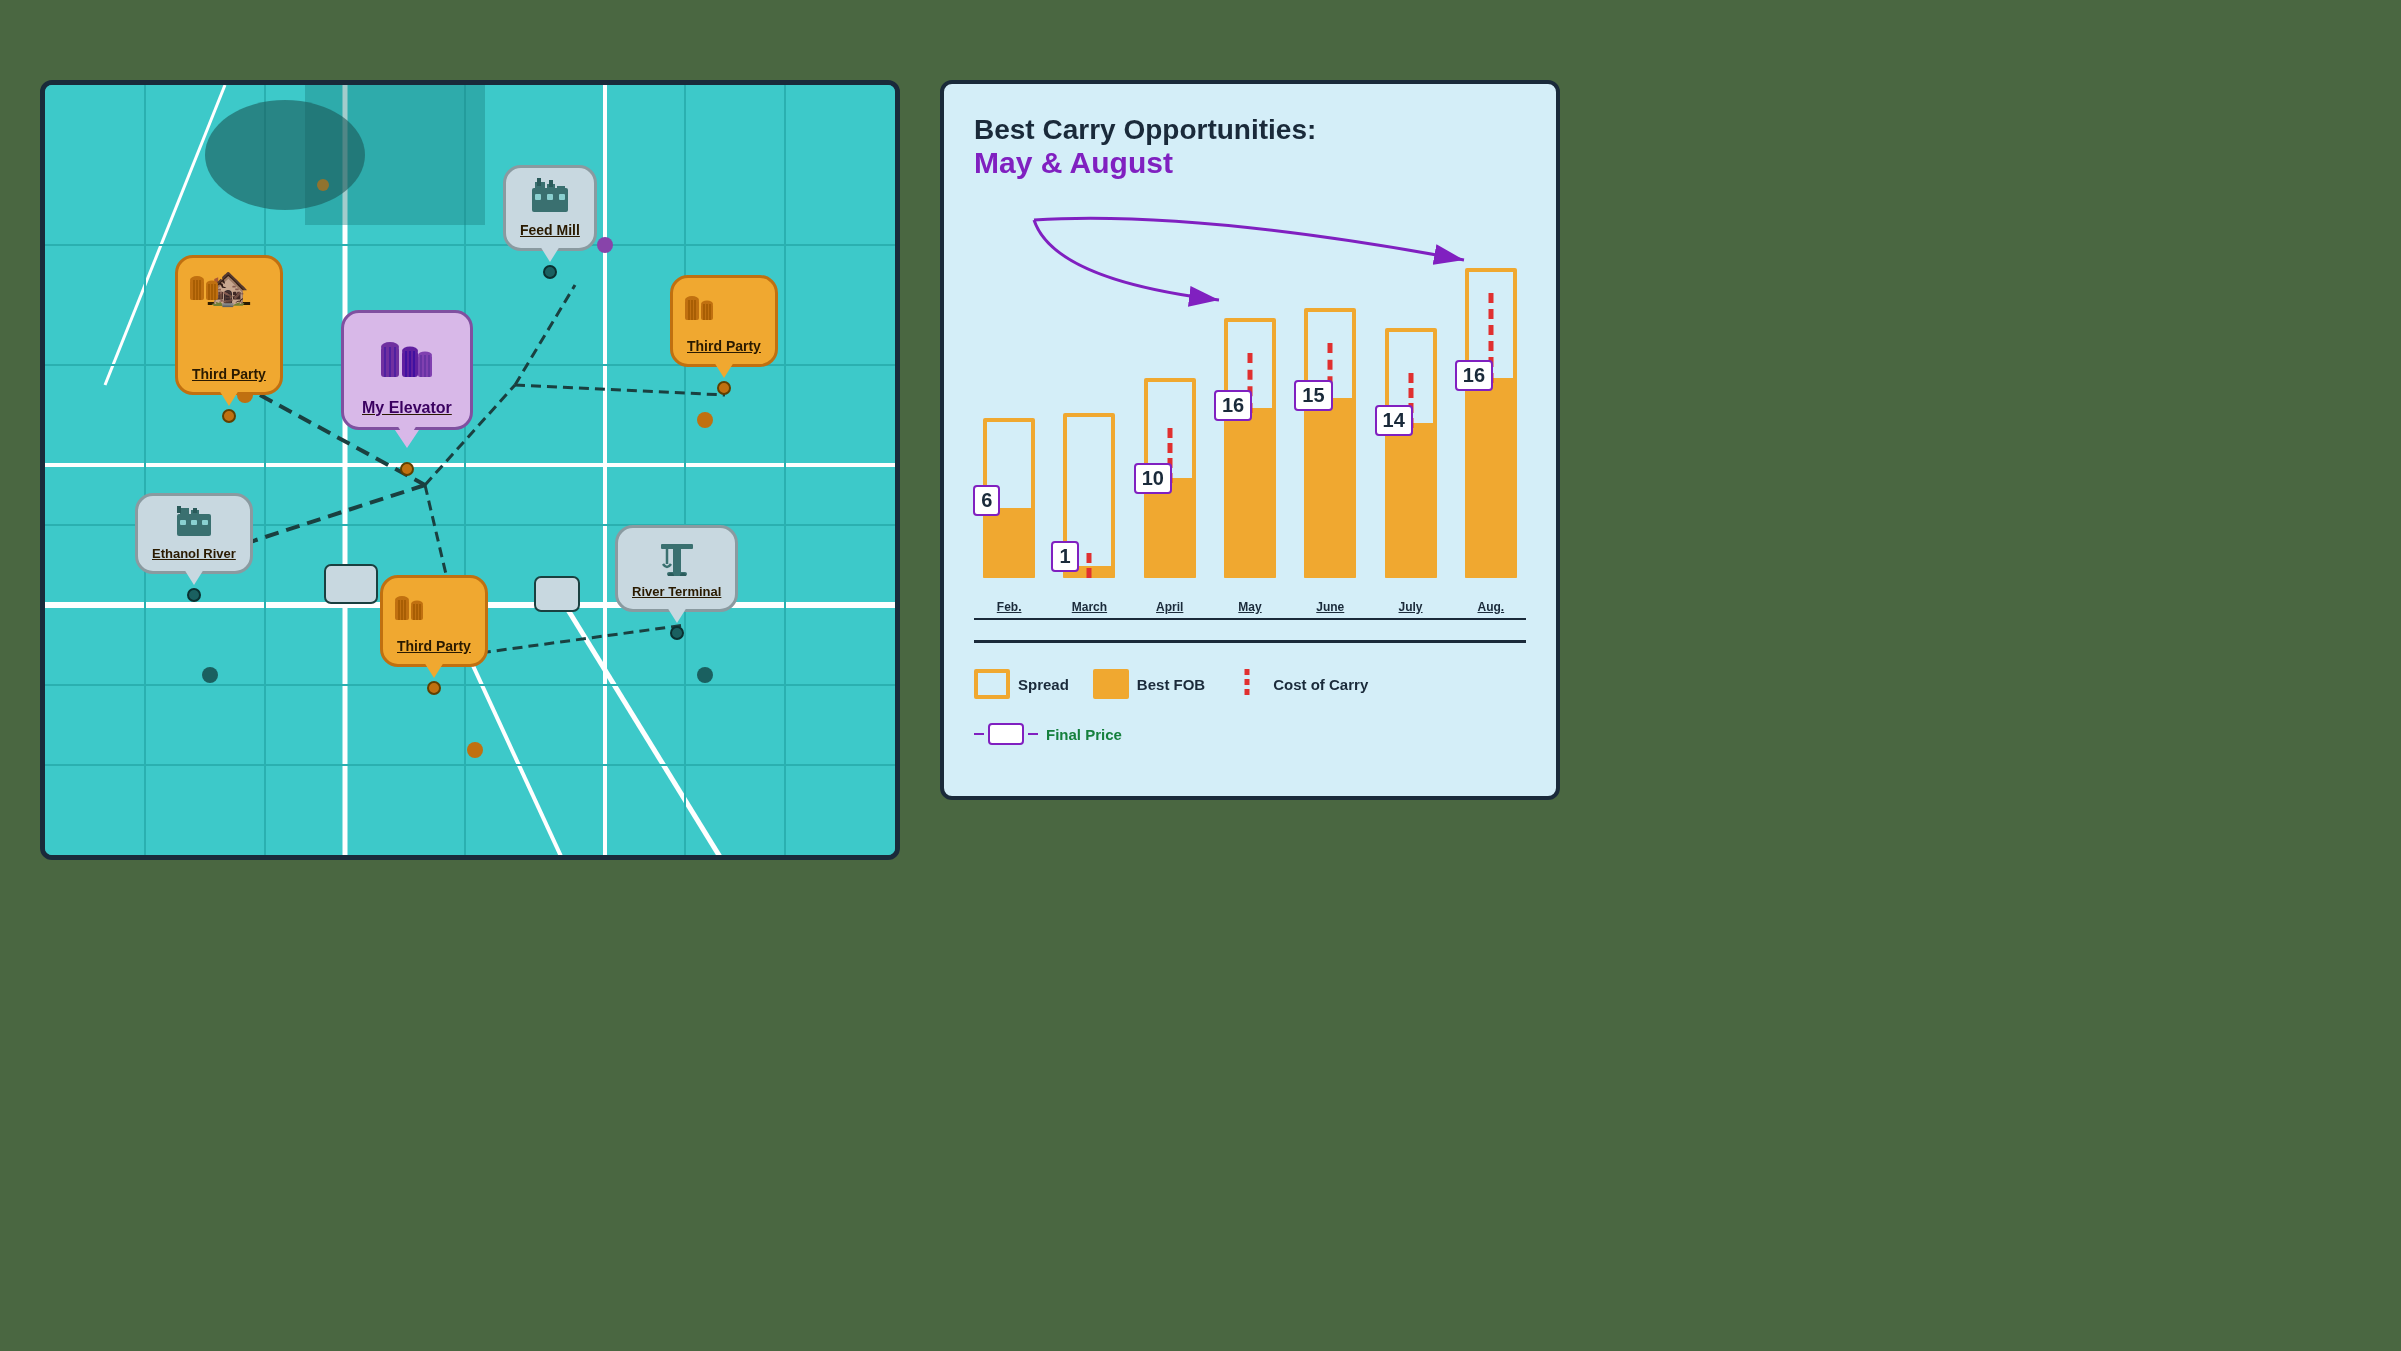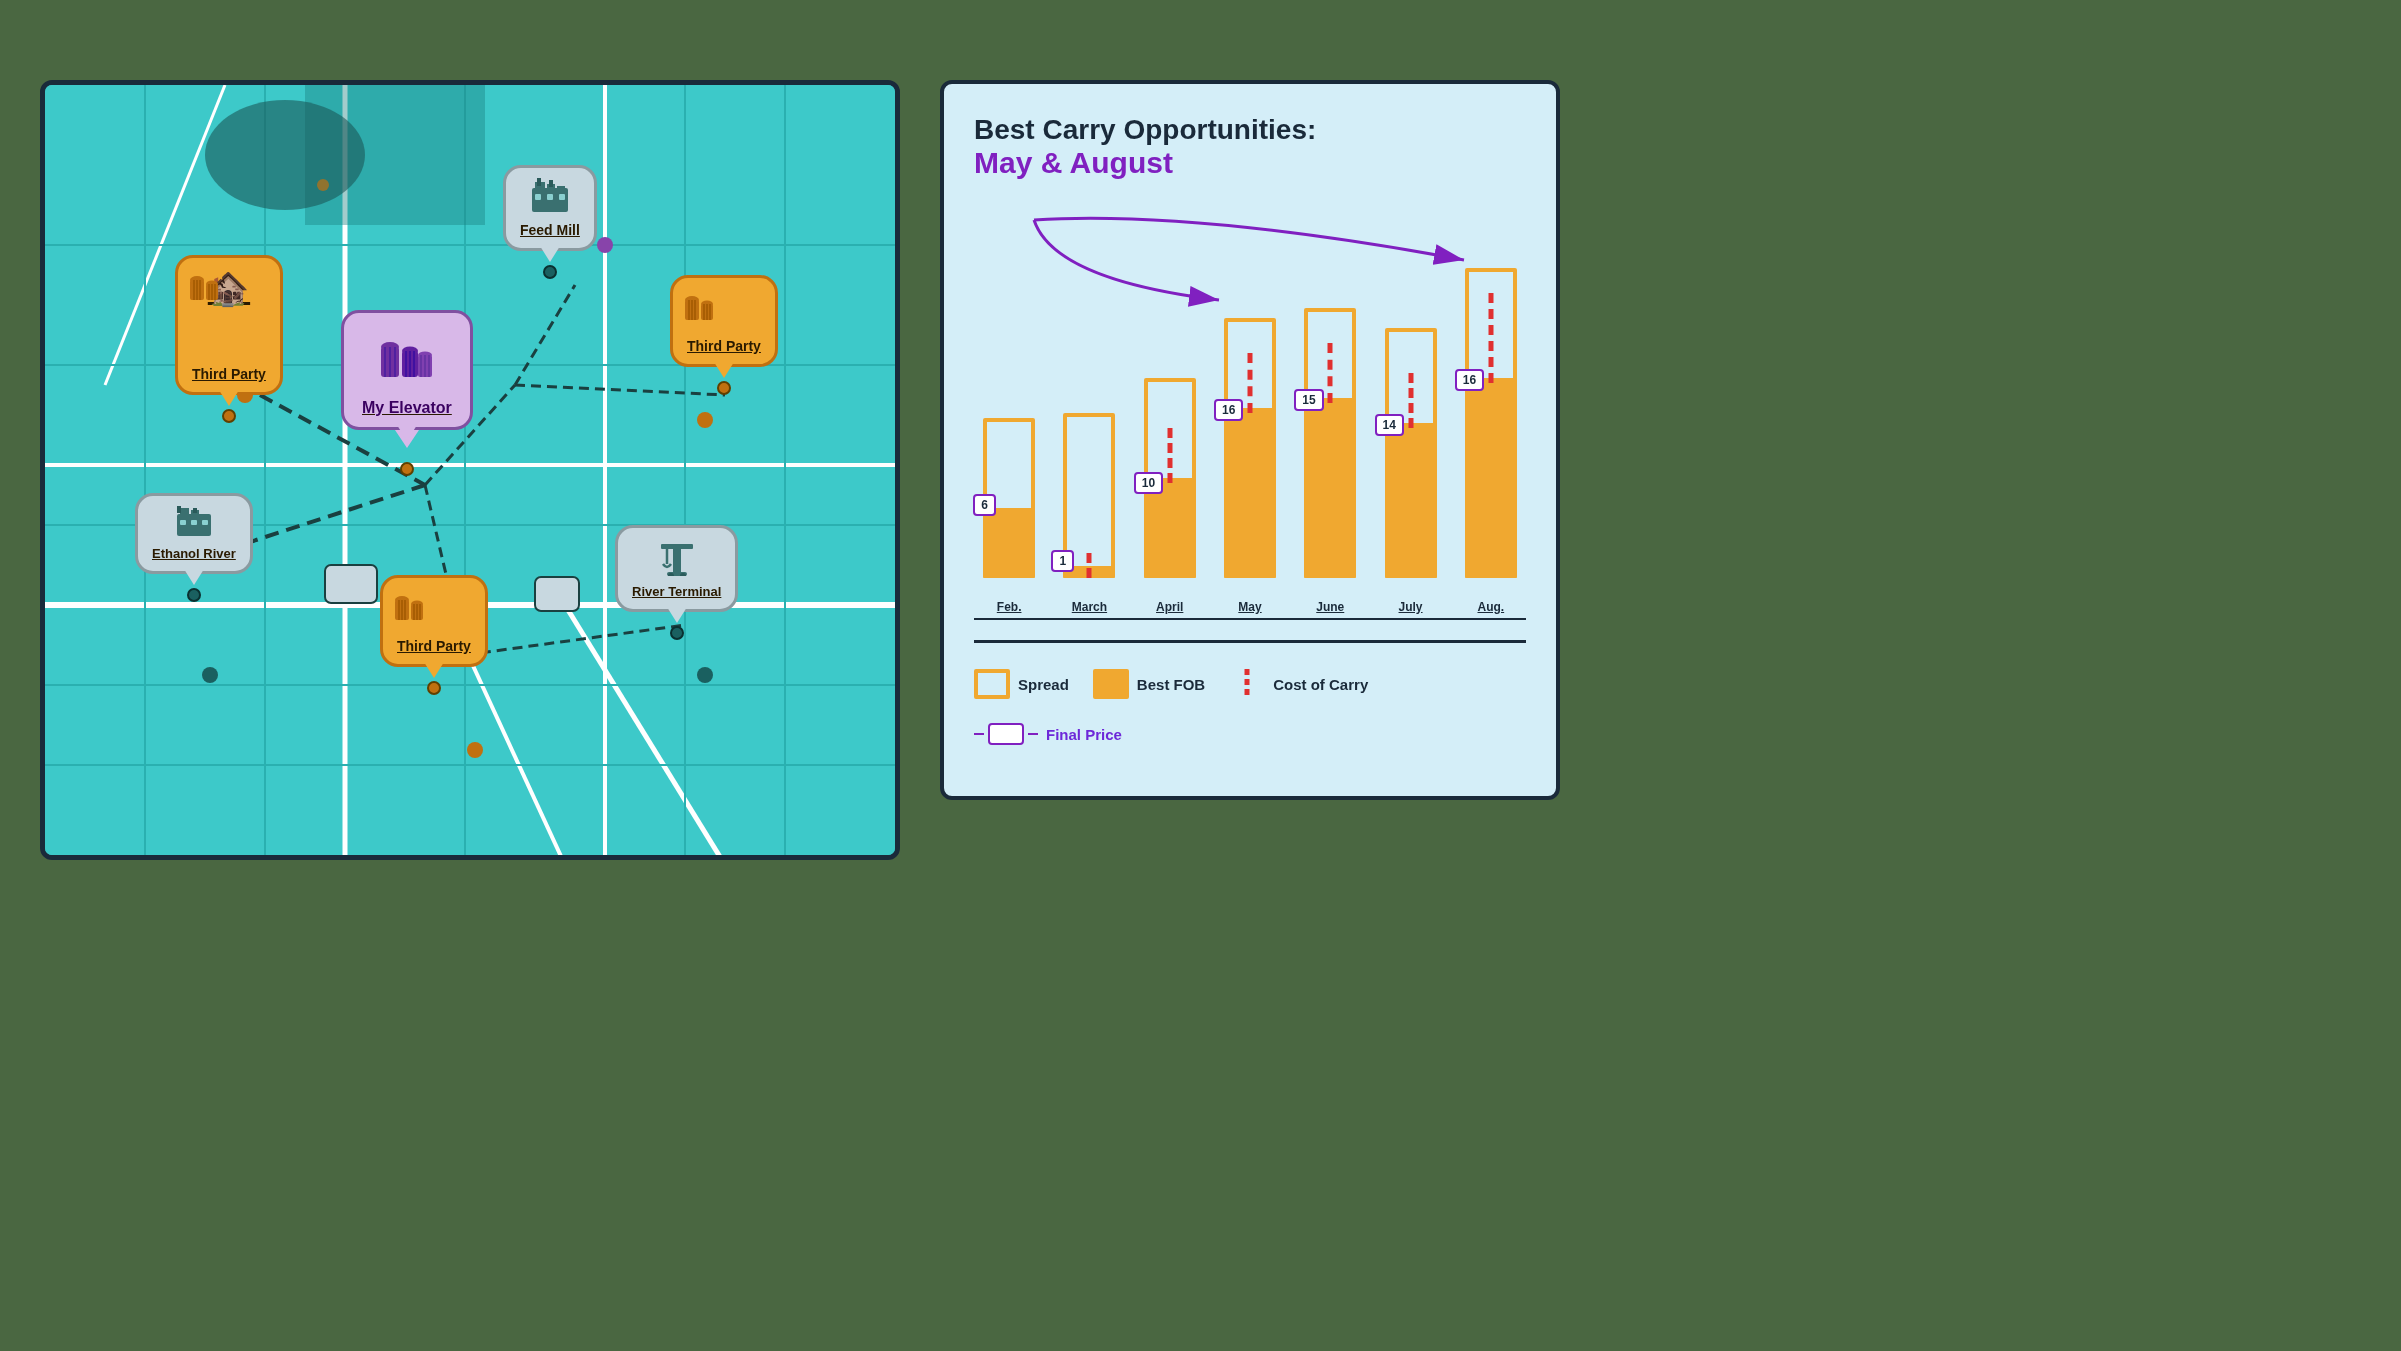--- a/index.html
+++ b/index.html
@@ -160,21 +160,21 @@
       font-weight: 800;
       color: #1a2a3a;
       white-space: nowrap;
       text-decoration: underline;
     }
     .bar-value-badge {
       background: white;
       border: 2px solid #8020c0;
       border-radius: 4px;
       padding: 2px 6px;
-      font-size: 12px;
+      font-size: 20px;
       font-weight: 800;
       color: #1a2a3a;
       position: absolute;
       white-space: nowrap;
     }
 
     
     .legend {
       display: flex;
       align-items: center;
@@ -544,19 +544,19 @@
             </svg>
           </div>
           <span>Cost of Carry</span>
         </div>
         <div class="legend-item">
           <div style="display:flex; align-items:center; gap:4px;">
             <div style="width:10px; height:2px; background:#8020c0;"></div>
             <div class="legend-swatch-badge"></div>
             <div style="width:10px; height:2px; background:#8020c0;"></div>
           </div>
-          <span style="font-weight:800; color:#6d28d9;">Final Price</span>
+          <span style="font-weight:800; color:#15803d;">Final Price</span>
         </div>
       </div>
     </div>
   </div>
 
 </div>
 
 </body></html>

